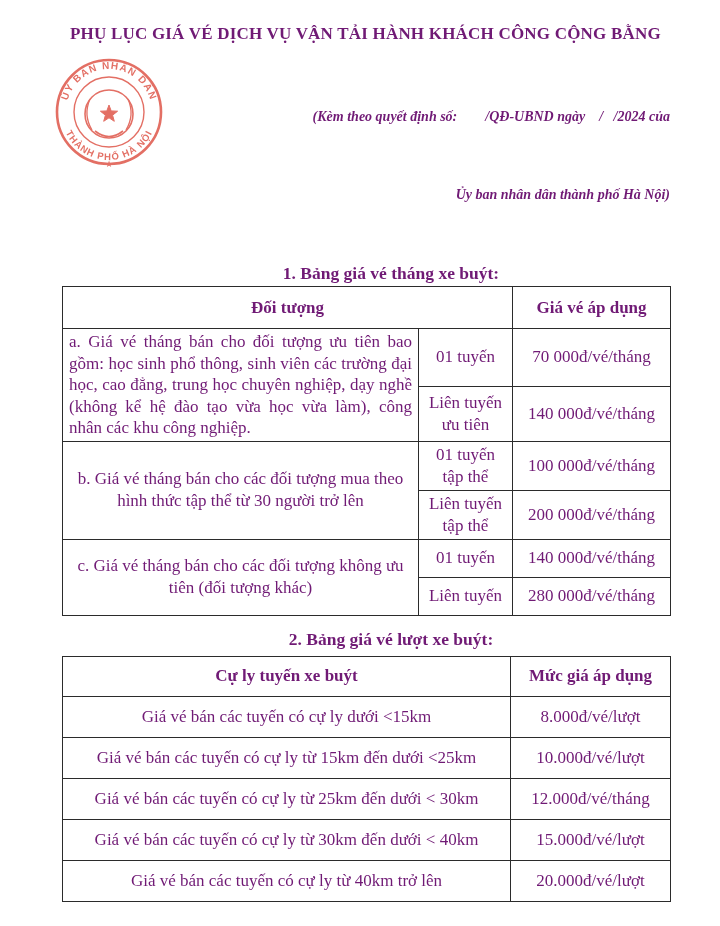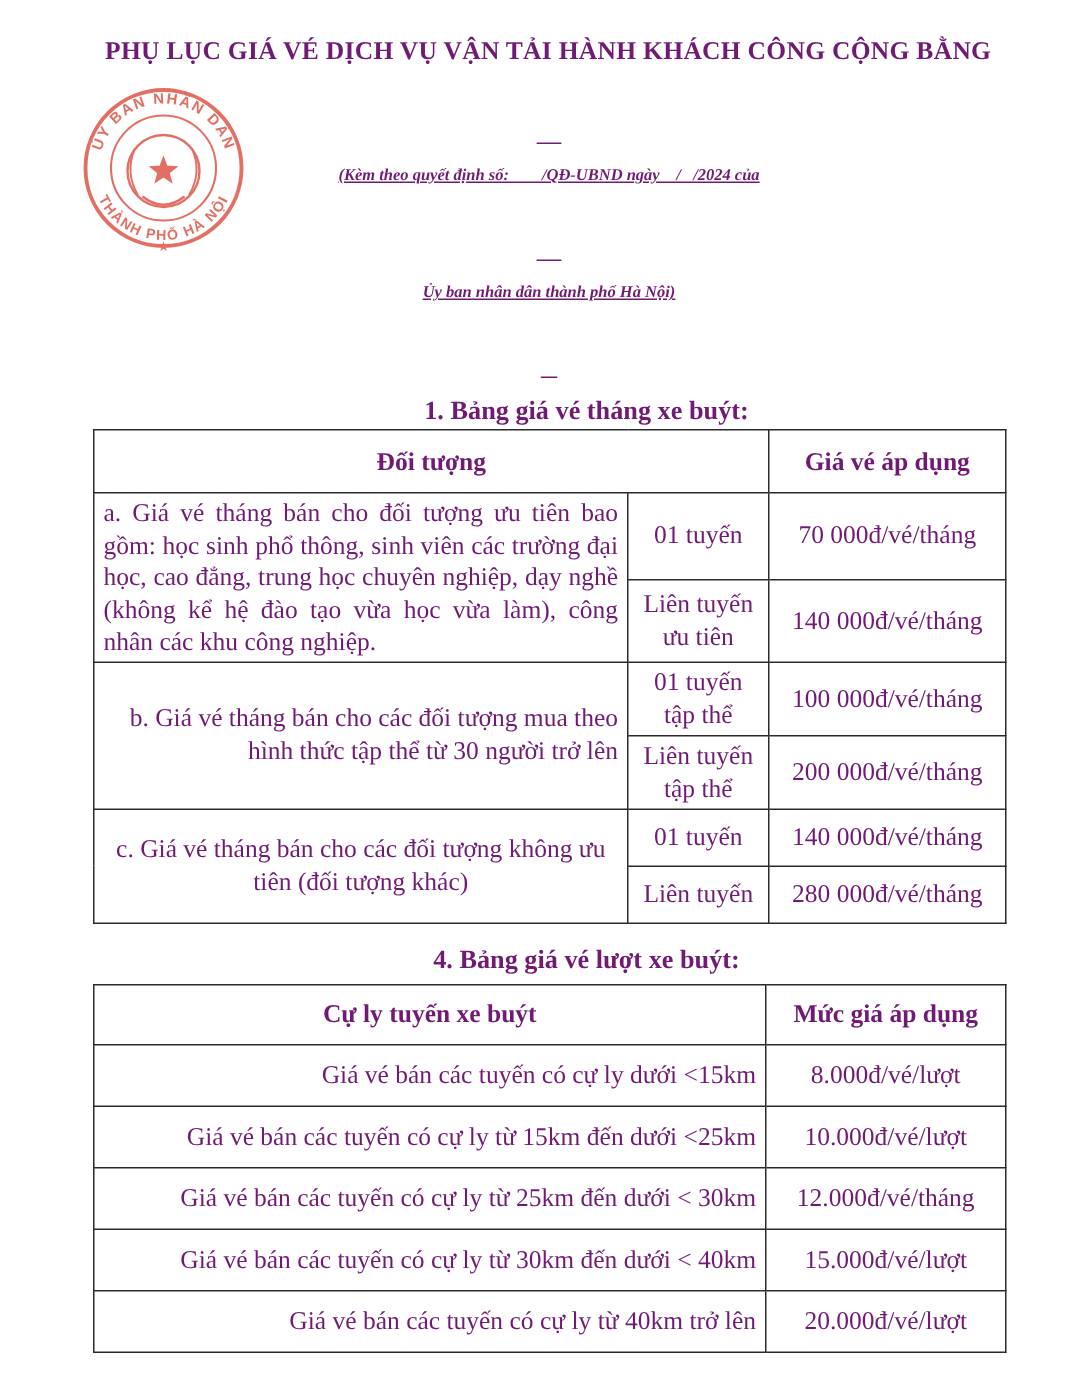--- a/index.html
+++ b/index.html
@@ -2,30 +2,30 @@
 <html><head>
 <meta charset="utf-8">
 <style>
   html,body{margin:0;padding:0;background:#ffffff;}
   .page{
     position:relative;width:720px;height:926px;background:#ffffff;overflow:hidden;
     font-family:"Liberation Serif","DejaVu Serif",serif;color:#701a75;
   }
   .content{position:absolute;left:62px;top:0;width:608px;}
   .doc-title{margin:20px 0 0 8px;font-weight:bold;font-size:17px;line-height:27px;letter-spacing:.2px;}
-  .doc-subtitle{margin-top:5px;text-align:center;font-style:italic;font-weight:bold;font-size:11px;line-height:26px;white-space:pre-wrap;text-decoration:underline;}
+  .doc-subtitle{margin-top:5px;text-align:right;font-style:italic;font-weight:bold;font-size:14px;line-height:26px;white-space:pre-wrap;}
   .sec-heading{margin:3px 0 3px 50px;font-weight:bold;font-size:17.5px;line-height:20px;text-align:center;}
   .sec-heading.h2{margin-top:13px;margin-bottom:7px;}
   table{border-collapse:collapse;width:608px;table-layout:fixed;}
   td{border:1.6px solid #2b2b2b;font-size:17px;padding:2px 6px;vertical-align:middle;}
   .th{font-weight:bold;text-align:center;}
   .t1-c1{width:356px;} .t1-c2{width:94px;} .t1-c3{width:158px;}
   .t2-c1{width:448px;} .t2-c2{width:160px;}
   .cell-justify{text-align:justify;line-height:21.5px;}
-  .cell-left{text-align:right;line-height:22px;}
+  .cell-left{text-align:center;line-height:22px;}
   .cell-center{text-align:center;line-height:22px;}
   .r-h{height:41px;padding-left:10px;}
   .t1-head{height:42px;} .t2-head{height:40px;}
   .ra1{height:52px;} .ra2{height:49px;} .rb{height:44px;} .rc{height:38px;margin-left:24px;}
   .stamp{
     position:absolute;left:49px;top:52px;width:120px;height:120px;
     mix-blend-mode:multiply;opacity:.82;filter:blur(.4px);pointer-events:none;
   }
   .stamp *{fill:none;stroke:#dd4f42;}
   .stamp text,.stamp textPath{fill:#dd4f42;stroke:none;font-family:"Liberation Sans","DejaVu Sans",sans-serif;font-weight:bold;}
@@ -82,21 +82,21 @@
           <td class="cell-center">01 tuyến</td>
           <td class="cell-center">140 000đ/vé/tháng</td>
         </tr>
         <tr class="rc">
           <td class="cell-center">Liên tuyến</td>
           <td class="cell-center">280 000đ/vé/tháng</td>
         </tr>
       </tbody>
     </table>
 
-    <div class="sec-heading h2">4. Bảng giá vé lượt xe buýt:</div>
+    <div class="sec-heading h2">2. Bảng giá vé lượt xe buýt:</div>
 
     <table>
       <colgroup>
           <col class="t2-c1">
           <col class="t2-c2">
         </colgroup>
       <tbody>
         <tr class="t2-head">
           <td class="th">Cự ly tuyến xe buýt</td>
           <td class="th">Mức giá áp dụng</td>

